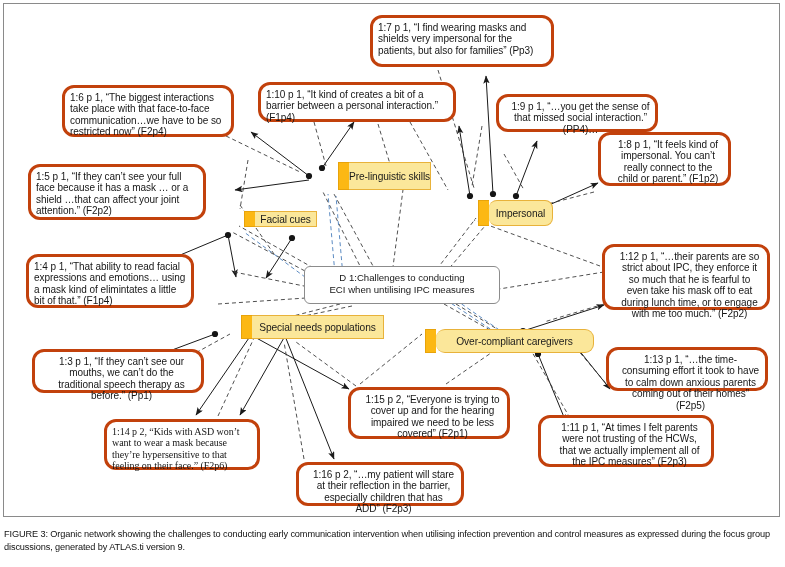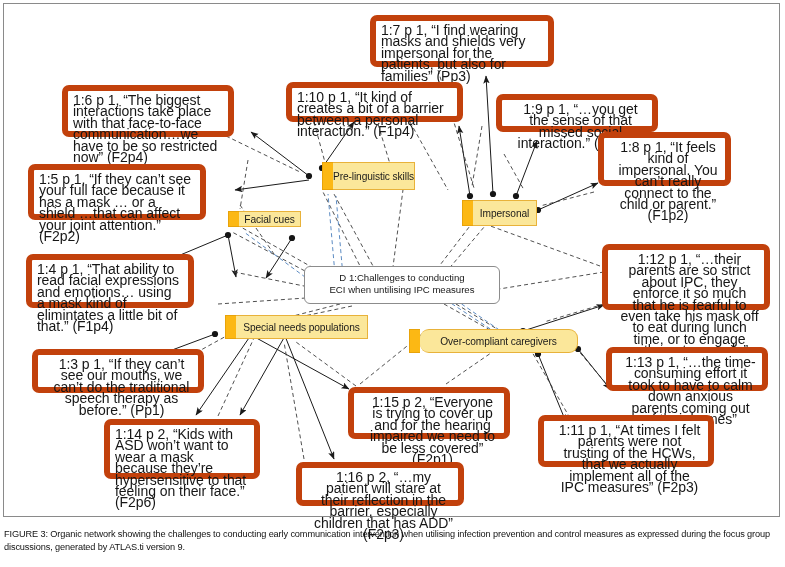--- a/index.html
+++ b/index.html
@@ -34,44 +34,45 @@
   svg#edges {
     position: absolute;
     left: 0; top: 0;
     width: 777px;
     height: 514px;
     pointer-events: none;
   }
   .quote {
     position: absolute;
     box-sizing: border-box;
-    border: 6px solid #c2410c;
-    border-radius: 7px;
+    border: 3px solid #c2410c;
+    border-radius: 12px;
     background: #ffffff;
     color: #161616;
-    font-size: 14px;
+    font-size: 10px;
     line-height: 11.4px;
     padding: 4px 5px 3px 5px;
     letter-spacing: -0.05px;
   }
   .quote.center-text { text-align: center; padding-left: 12px; }
   .quote.left-text { text-align: left; }
 
   .concept {
     position: absolute;
     box-sizing: border-box;
     border: 1px solid #e8b23a;
     background: #fbe79a;
     border-left: none;
     display: flex;
     align-items: center;
     justify-content: center;
     color: #1a1a1a;
     font-size: 10.2px;
     letter-spacing: -0.1px;
+    margin-left: 16px;
   }
   .concept .tab {
     position: absolute;
     left: -11px;
     top: -1px;
     bottom: -1px;
     width: 11px;
     background: #fcb814;
     border: 1px solid #e8a30a;
     border-right: none;
@@ -207,35 +208,35 @@
           <circle cx="519" cy="327" r="3.1"></circle>
           <circle cx="574" cy="345" r="3.1"></circle>
           <circle cx="534" cy="350" r="3.1"></circle>
         </g>
       </svg>
 
       <div class="quote left-text" style="left:366px; top:11px; width:184px; height:52px;">1:7 p 1, “I find wearing masks and shields very impersonal for the patients, but also for families” (Pp3)</div>
 
       <div class="quote left-text" style="left:58px; top:81px; width:172px; height:52px;">1:6 p 1, “The biggest interactions take place with that face-to-face communication…we have to be so restricted now” (F2p4)</div>
 
-      <div class="quote left-text" style="left:254px; top:78px; width:177px; height:40px;margin-left:28px;">1:10 p 1, “It kind of creates a bit of a barrier between a personal interaction.” (F1p4)</div>
+      <div class="quote left-text" style="left:254px; top:78px; width:198px; height:40px;">1:10 p 1, “It kind of creates a bit of a barrier between a personal interaction.” (F1p4)</div>
 
       <div class="quote center-text" style="left:492px; top:90px; width:162px; height:38px;">1:9 p 1, “…you get the sense of that missed social interaction.” (PP4)…</div>
 
       <div class="quote center-text" style="left:594px; top:128px; width:133px; height:54px;">1:8 p 1, “It feels kind of impersonal.  You can’t really connect to the child or parent.” (F1p2)</div>
 
       <div class="quote left-text" style="left:24px; top:160px; width:178px; height:56px;">1:5 p 1, “If they can’t see your full face because it has a mask … or a shield …that can affect your joint attention.” (F2p2)</div>
 
       <div class="quote left-text" style="left:22px; top:250px; width:168px; height:54px;">1:4 p 1, “That ability to read facial expressions and emotions… using a mask kind of elimintates a little bit of that.” (F1p4)</div>
 
       <div class="quote center-text" style="left:598px; top:240px; width:168px; height:66px;">1:12 p 1, “…their parents are so strict about IPC, they enforce it so much that he is fearful to even take his mask off to eat during lunch time, or to engage with me too much.” (F2p2)</div>
 
       <div class="quote center-text" style="left:28px; top:345px; width:172px; height:44px;">1:3 p 1, “If they can’t see our mouths, we can’t do the traditional speech therapy as before.” (Pp1)</div>
 
-      <div class="quote left-text" style="left:100px; top:415px; width:156px; height:60px;">1:14 p 2, “Kids with ASD won’t want to wear a mask because they’re hypersensitive to that feeling on their face.” (F2p6)</div>
+      <div class="quote left-text" style="left:100px; top:415px; width:156px; height:51px;font-family:Liberation Serif, serif;">1:14 p 2, “Kids with ASD won’t want to wear a mask because they’re hypersensitive to that feeling on their face.” (F2p6)</div>
 
       <div class="quote center-text" style="left:344px; top:383px; width:162px; height:52px;">1:15 p 2, “Everyone is trying to cover up and for the hearing impaired we need to be less covered” (F2p1)</div>
 
       <div class="quote center-text" style="left:292px; top:458px; width:168px; height:44px;">1:16 p 2, “…my patient will stare at their reflection in the barrier, especially children that has ADD” (F2p3)</div>
 
       <div class="quote center-text" style="left:602px; top:343px; width:162px; height:44px;">1:13 p 1, “…the time-consuming effort it took to have to calm down anxious parents coming out of their homes” (F2p5)</div>
 
       <div class="quote center-text" style="left:534px; top:411px; width:176px; height:52px;">1:11 p 1, “At times I felt parents were not trusting of the HCWs, that we actually implement all of the IPC measures” (F2p3)</div>
 
       <div id="doc-node" style="left:300px; top:262px; width:196px; height:38px;border-radius:6px;">
@@ -246,21 +247,21 @@
       <div class="concept" style="left:329px; top:158px; width:82px; height:28px;">
         <span class="tab"></span>
         <span class="lbl">Pre-linguistic skills</span>
       </div>
 
       <div class="concept" style="left:235px; top:207px; width:62px; height:16px;">
         <span class="tab"></span>
         <span class="lbl">Facial cues</span>
       </div>
 
-      <div class="concept" style="left:469px; top:196px; width:64px; height:26px;">
+      <div class="concept" style="left:469px; top:196px; width:64px; height:26px;border-radius:8px;">
         <span class="tab"></span>
         <span class="lbl">Impersonal</span>
       </div>
 
       <div class="concept" style="left:232px; top:311px; width:132px; height:24px;text-align:center;">
         <span class="tab"></span>
         <span class="lbl">Special needs populations</span>
       </div>
 
       <div class="concept" style="left:416px; top:325px; width:158px; height:24px;border-radius:9px;">

